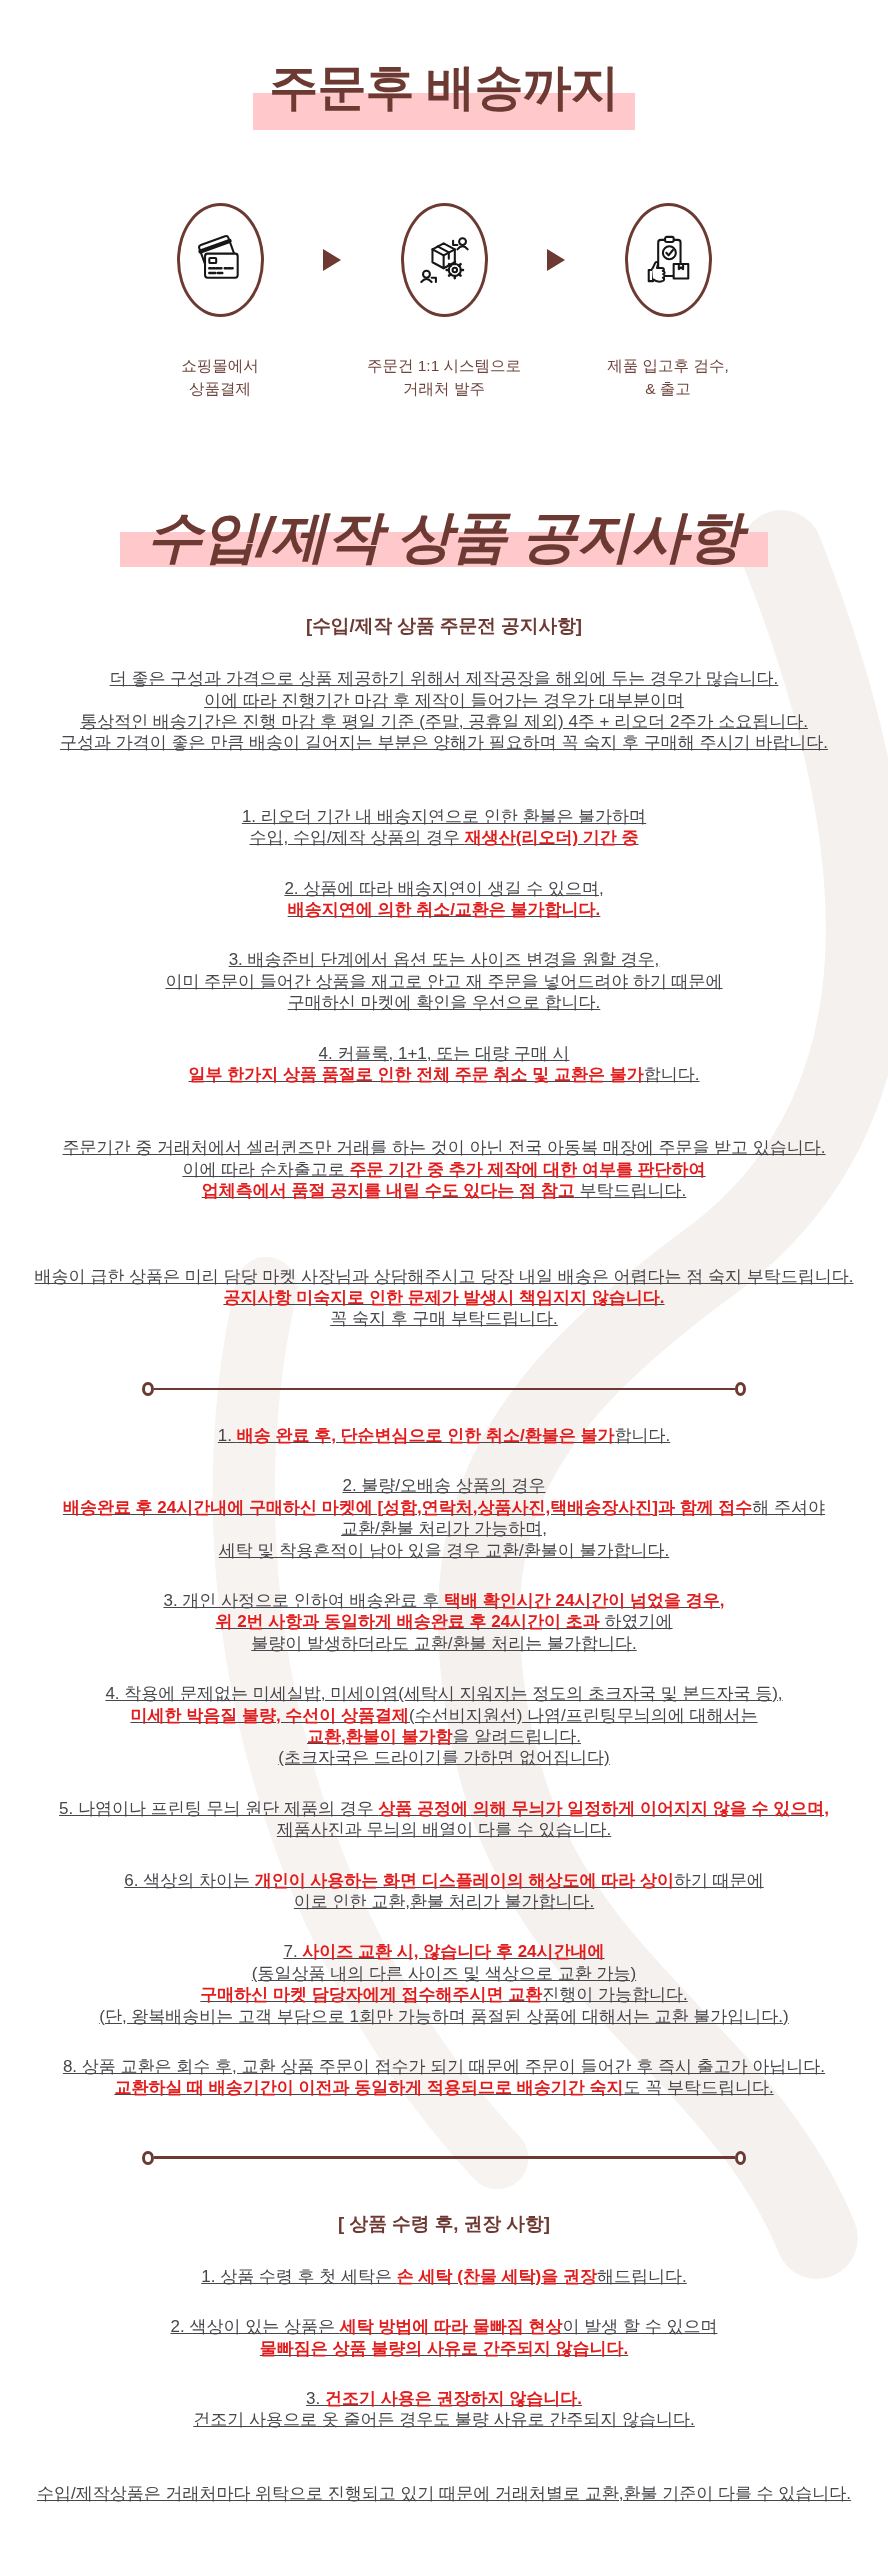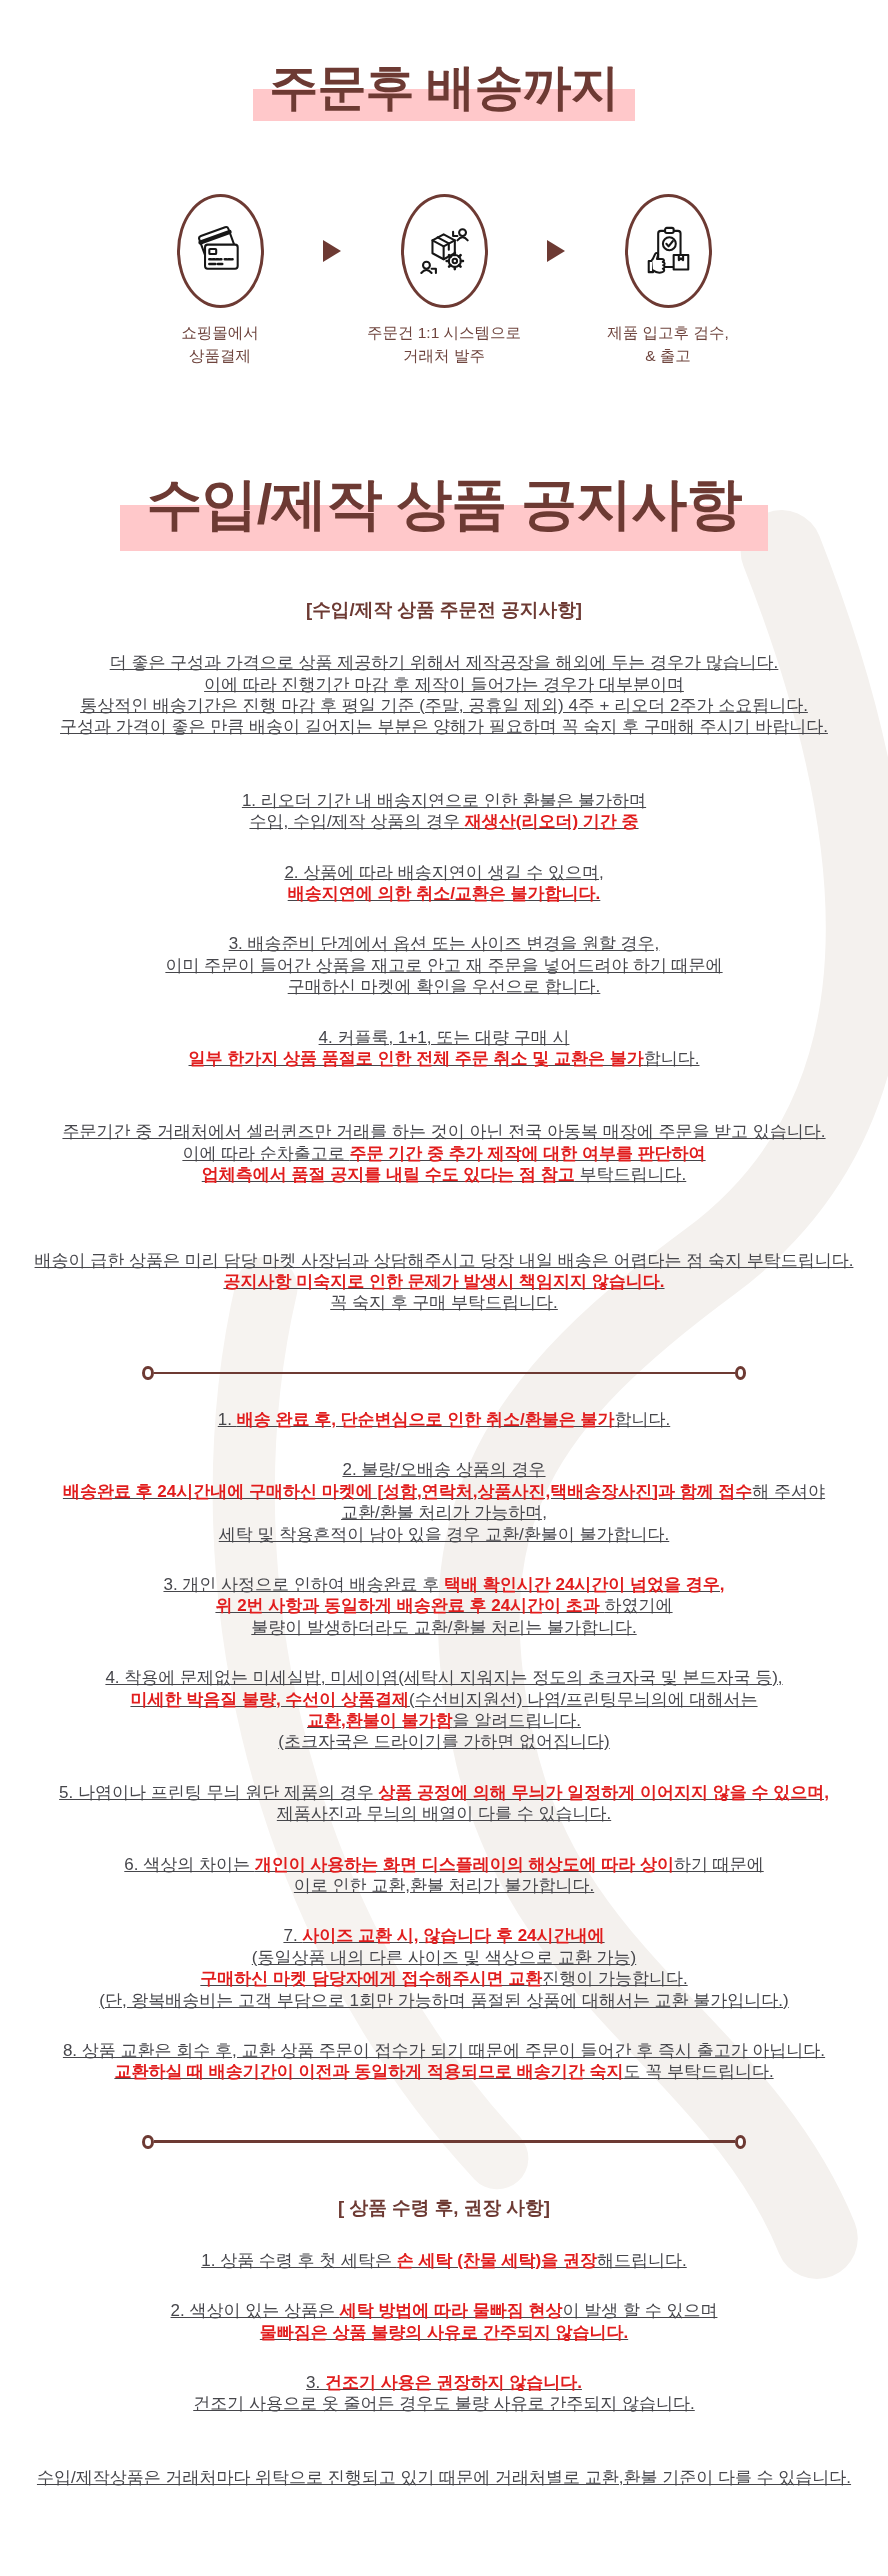--- a/index.html
+++ b/index.html
@@ -18,26 +18,26 @@
   .watermark{position:absolute;left:0;top:0;width:888px;height:2576px;z-index:0;pointer-events:none;}
   .page{position:relative;z-index:1;width:888px;height:2576px;text-align:center;}
 
   
   .hero-title{
     padding-top:62px;font-size:49px;line-height:1.05;font-weight:800;
     color:var(--brown);letter-spacing:-0.9px;
   }
   .hero-title .hl{
     background-image:linear-gradient(to bottom, transparent 46%, var(--pink) 46%);
-    padding:0 16px 8px 16px;display:inline-block;
+    padding:0 16px 17px 16px;display:inline-block;
   }
 
   
   .steps{margin-top:73px;display:flex;justify-content:center;align-items:flex-start;gap:0;}
-  .step{width:206px;display:flex;flex-direction:column;align-items:center;}
+  .step{width:206px;display:flex;flex-direction:column;align-items:center;gap:24px;}
   .step-circle{
     width:87px;height:114px;border:3.6px solid var(--brown);border-radius:50%;
     display:flex;align-items:center;justify-content:center;background:#fff;
   }
   .step-circle svg{width:55px;height:55px;}
   .step-label{
     margin-top:14px;font-size:15.5px;line-height:1.45;color:#6f453e;font-weight:500;
   }
   .step-arrow{
     width:0;height:0;margin-top:46px;
@@ -45,21 +45,21 @@
     border-left:18.7px solid var(--brown);
   }
 
   
   .notice-title{
     margin-top:108px;font-size:56px;line-height:1.05;font-weight:800;
     color:var(--brown);letter-spacing:-0.9px;
   }
   .notice-title .hl2{
     background-image:linear-gradient(to bottom, transparent 40%, var(--pink) 40%);
-    padding:0 27px 17px 27px;display:inline-block;
+    padding:0 27px 0 27px;display:inline-block;font-style:italic;
   }
 
   
   #sections{margin-top:37px;}
   .sec-h{
     font-size:18.7px;font-weight:700;color:var(--brown);
     margin-top:46px;margin-bottom:0;
   }
   .block{margin-top:29px;font-size:17px;line-height:1.26;}
   .block.gap-lg{margin-top:52px;}

